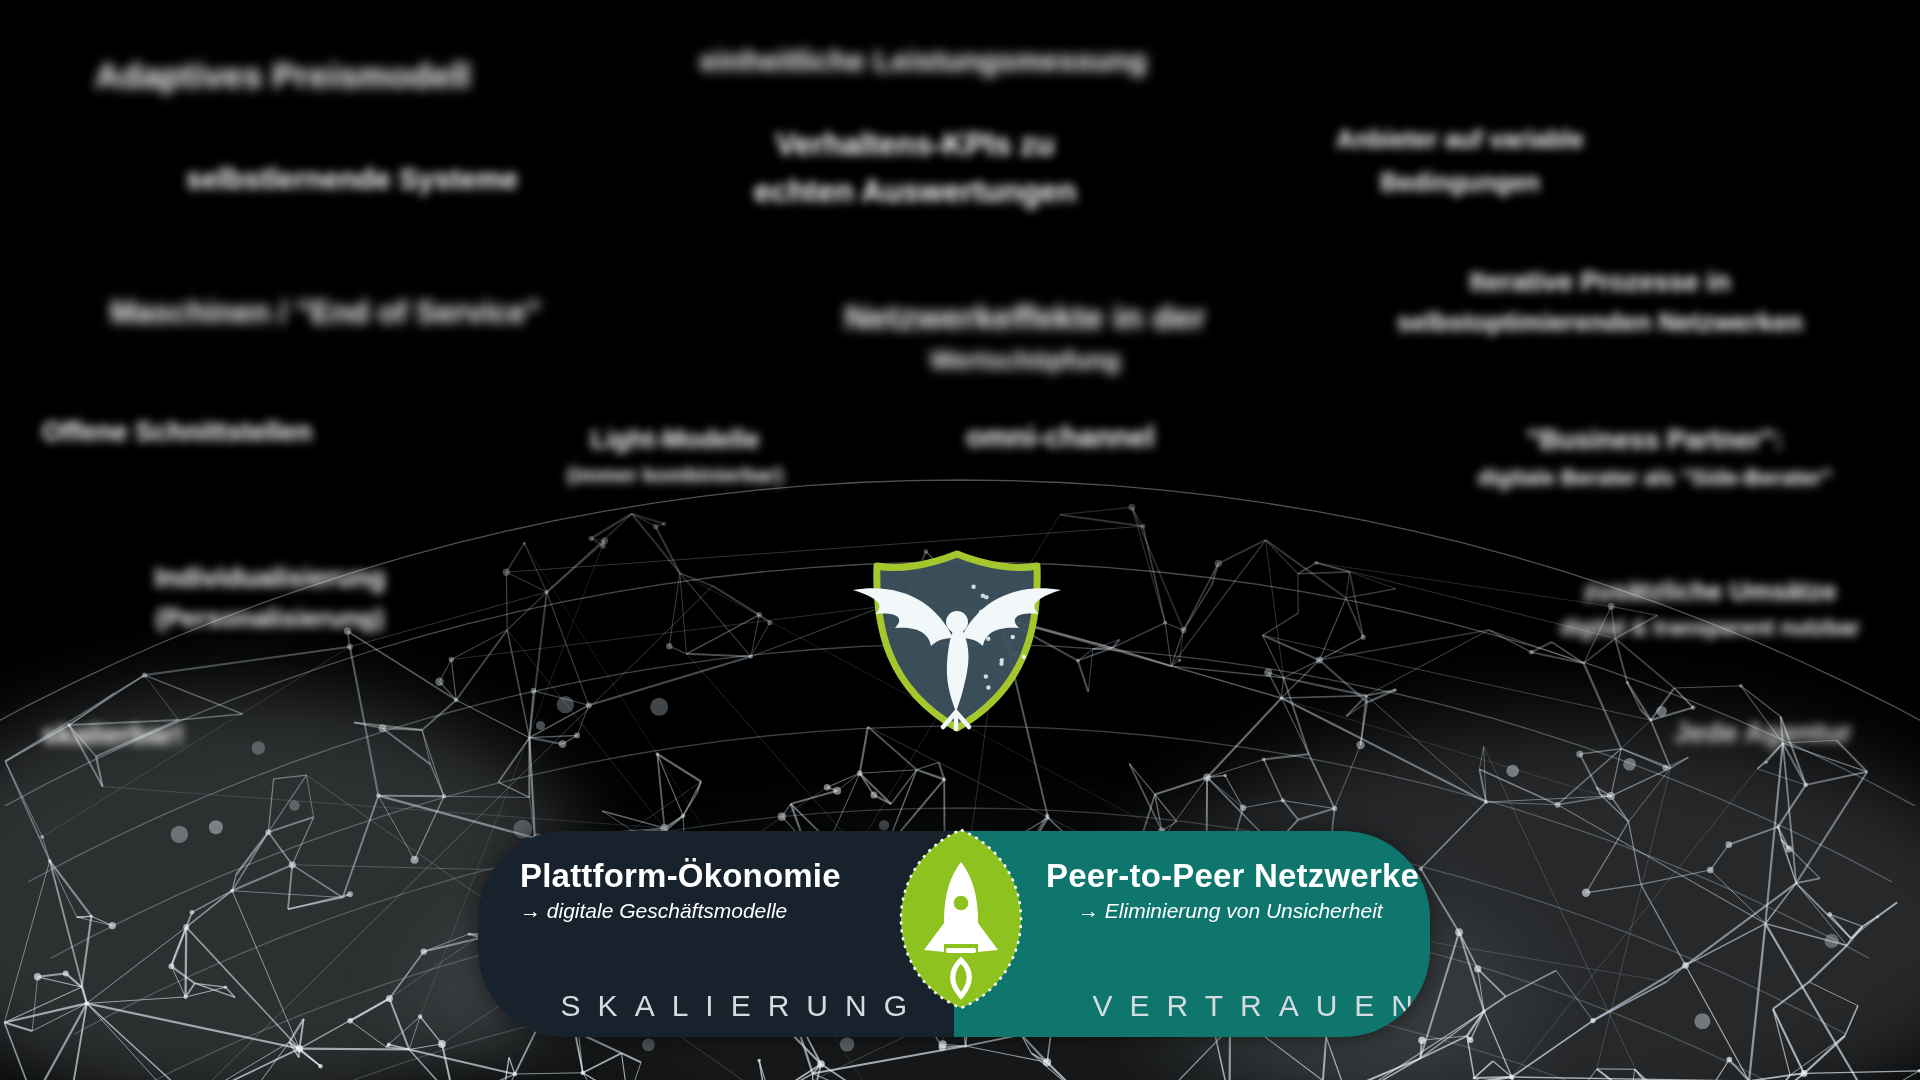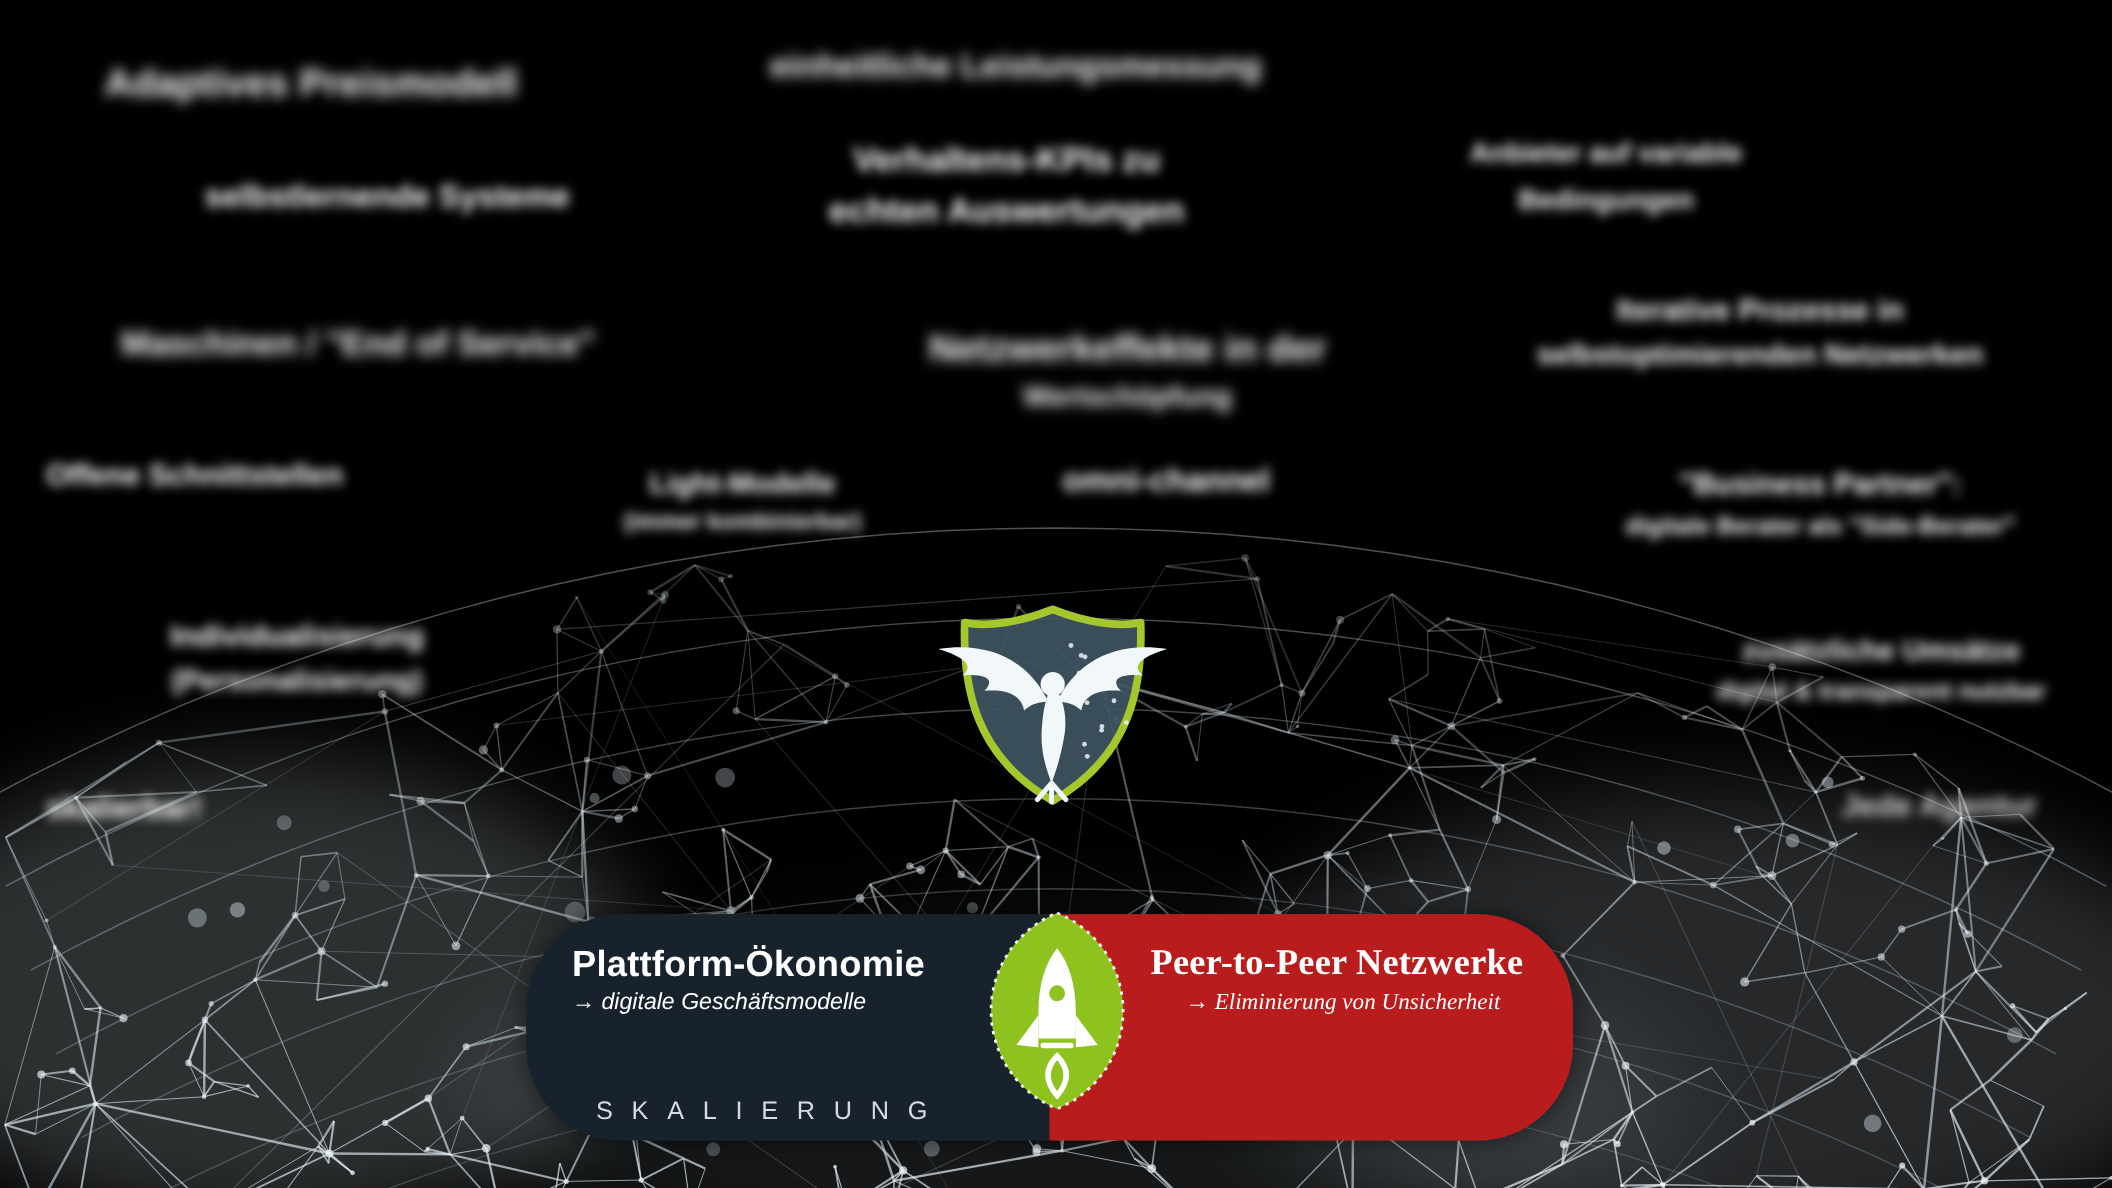--- a/index.html
+++ b/index.html
@@ -39,28 +39,28 @@
   .every_agency{left:1674px;top:712px;font-size:28px;opacity:.82;}
 
   
   #logo{position:absolute;left:835px;top:540px;width:245px;height:200px;z-index:3;}
 
   
   .banner{position:absolute;left:478px;top:831px;width:952px;height:206px;border-radius:87px;
           overflow:hidden;display:flex;z-index:4;box-shadow:0 0 24px rgba(0,0,0,0.55);}
   .banner-half{flex:1;position:relative;color:#fff;}
   .banner-left{background:#17222d;}
-  .banner-right{background:#b91c1c;font-family:Liberation Serif, serif;}
+  .banner-right{background:#0f766e;}
   .banner-title{font-size:33px;font-weight:bold;letter-spacing:.2px;}
   .banner-sub{font-size:21px;font-style:italic;margin-top:4px;}
   .banner-left .banner-text{position:absolute;left:42px;top:26px;}
   .banner-right .banner-text{position:absolute;left:92px;top:26px;}
   .banner-right .banner-sub{margin-left:32px;}
-  .keyword{position:absolute;bottom:14px;width:100%;text-align:center;color:#d4dce1;
-           font-size:23px;font-weight:400;letter-spacing:17px;}
+  .keyword{position:absolute;bottom:14px;width:100%;text-align:right;color:#d4dce1;
+           font-size:30px;font-weight:400;letter-spacing:17px;}
   .banner-left .keyword{padding-right:30px;box-sizing:border-box;}
   .banner-right .keyword{padding-left:6px;box-sizing:border-box;}
 
   #badge{position:absolute;left:896px;top:824px;width:130px;height:190px;z-index:5;}
 </style>
 </head>
 <body>
 
 <div id="stage">
 
@@ -1036,20 +1036,21 @@
         <div class="banner-title">Plattform-Ökonomie</div>
         <div class="banner-sub">→ digitale Geschäftsmodelle</div>
       </div>
       <div class="keyword">SKALIERUNG</div>
     </div>
     <div class="banner-half banner-right">
       <div class="banner-text">
         <div class="banner-title">Peer-to-Peer Netzwerke</div>
         <div class="banner-sub">→ Eliminierung von Unsicherheit</div>
       </div>
+      <div class="keyword">VERTRAUEN</div>
     </div>
   </div>
 
   <svg id="badge" viewBox="0 0 130 190" xmlns="http://www.w3.org/2000/svg">
     <path d="M65,6 A96,96 0 0 1 65,184 A96,96 0 0 1 65,6 Z" fill="#8dc21f" stroke="#ffffff" stroke-width="2.5" stroke-dasharray="3 5"></path>
     <g fill="#ffffff">
       <path d="M65,38 C76,52 82,71 82,97 L82,120 L48,120 L48,97 C48,71 54,52 65,38 Z"></path>
       <circle cx="65" cy="79" r="10" fill="#8dc21f" stroke="#ffffff" stroke-width="5.5"></circle>
       <path d="M48,99 L28,126 L48,128 Z"></path>
       <path d="M82,99 L102,126 L82,128 Z"></path>

